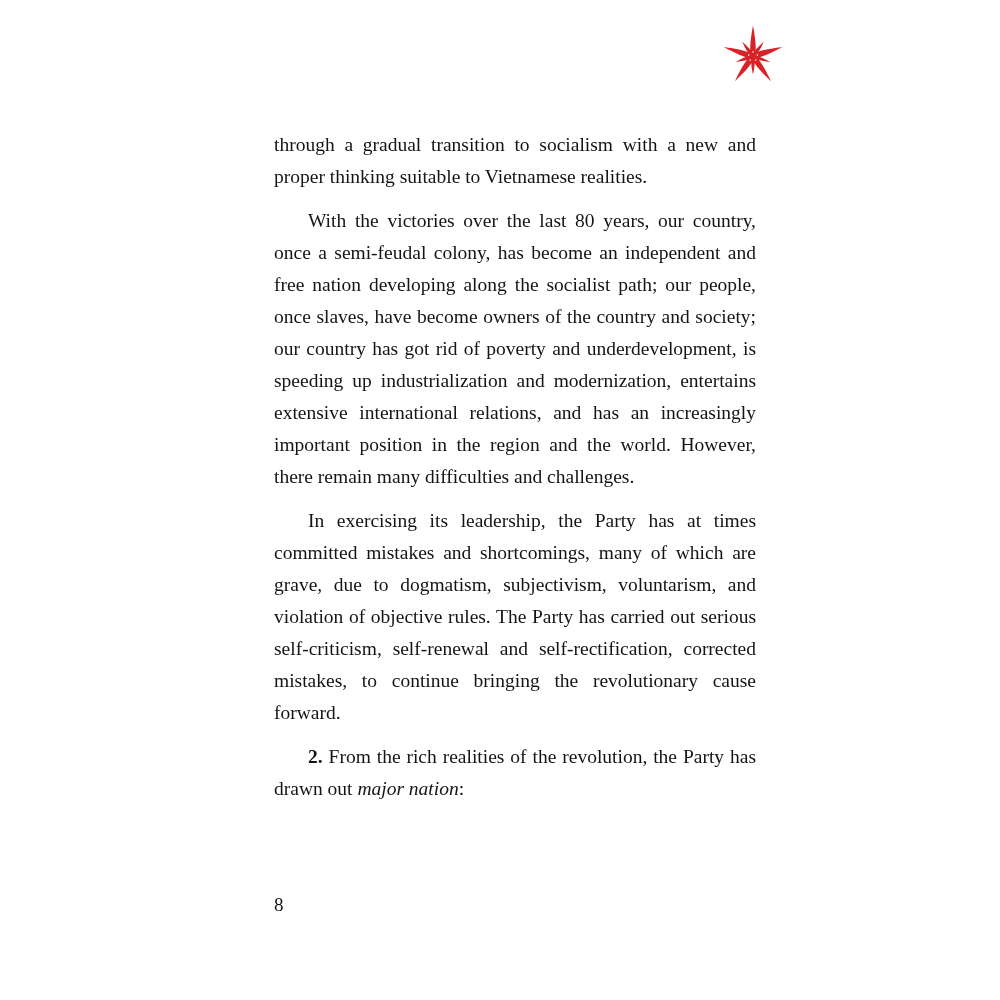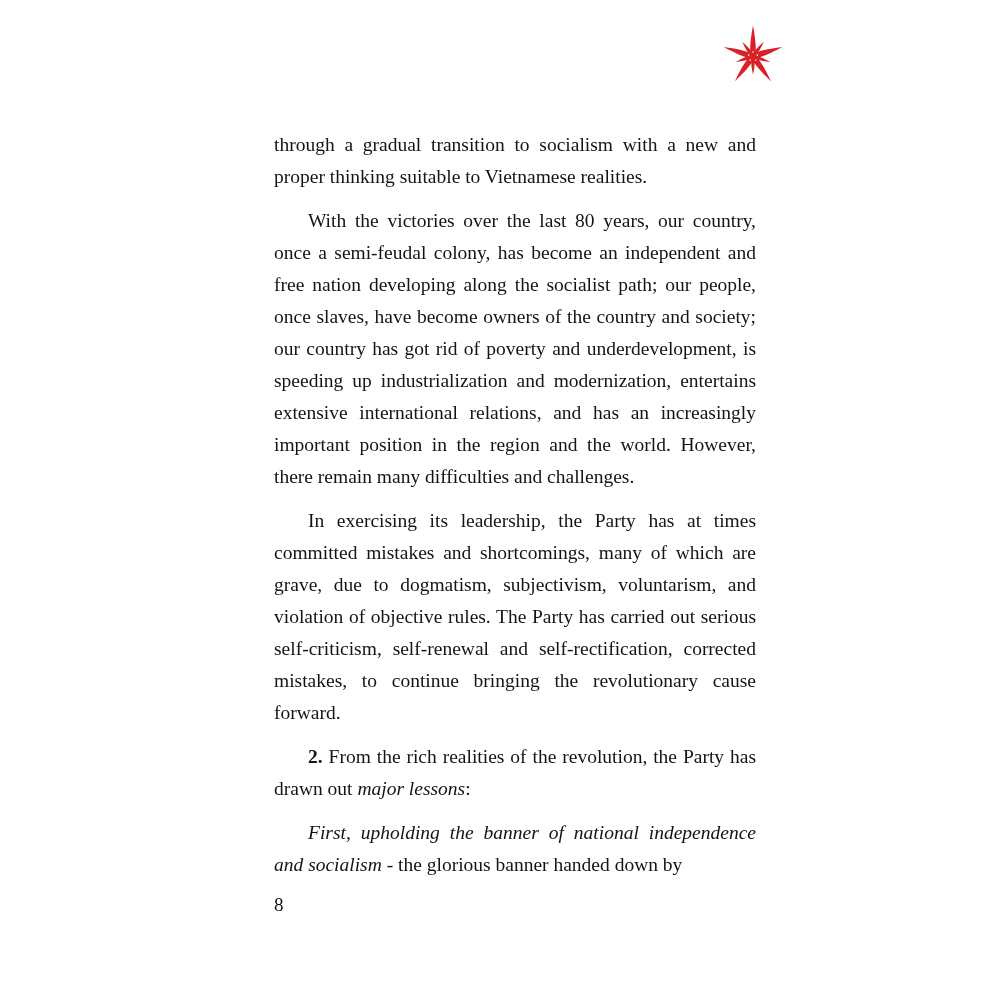--- a/index.html
+++ b/index.html
@@ -100,19 +100,18 @@
           </g>
         </g>
       </g>
     </svg>
   </div>
 
   <div class="content">
     <p class="para"><span>through a gradual transition to socialism with a new and proper thinking suitable to Vietnamese realities.</span></p>
     <p class="para indent"><span>With the victories over the last 80 years, our country, once a semi-feudal colony, has become an independent and free nation developing along the socialist path; our people, once slaves, have become owners of the country and society; our country has got rid of poverty and underdevelopment, is speeding up industrialization and modernization, entertains extensive international relations, and has an increasingly important position in the region and the world. However, there remain many difficulties and challenges.</span></p>
     <p class="para indent"><span>In exercising its leadership, the Party has at times committed mistakes and shortcomings, many of which are grave, due to dogmatism, subjectivism, voluntarism, and violation of objective rules. The Party has carried out serious self-criticism, self-renewal and self-rectification, corrected mistakes, to continue bringing the revolutionary cause forward.</span></p>
-    <p class="para indent"><span class="bold">2.</span><span> From the rich realities of the revolution, the Party has drawn out </span><span class="italic">major lessons</span><span>:</span></p>
-    <p class="para indent"><span class="italic">First, upholding the banner of national independence and socialism</span><span> - the glorious banner handed down by</span></p>
+    <p class="para indent"><span class="bold">2.</span><span> From the rich realities of the revolution, the Party has drawn out </span><span class="italic">major nation</span><span>:</span></p>
   </div>
 
   <div class="folio">8</div>
 
 </div>
 
 </body></html>

